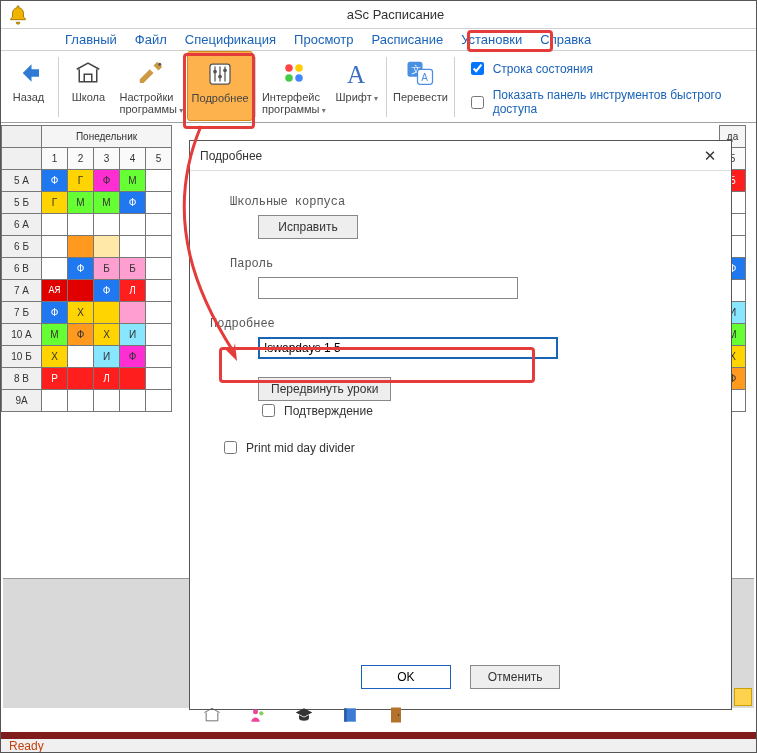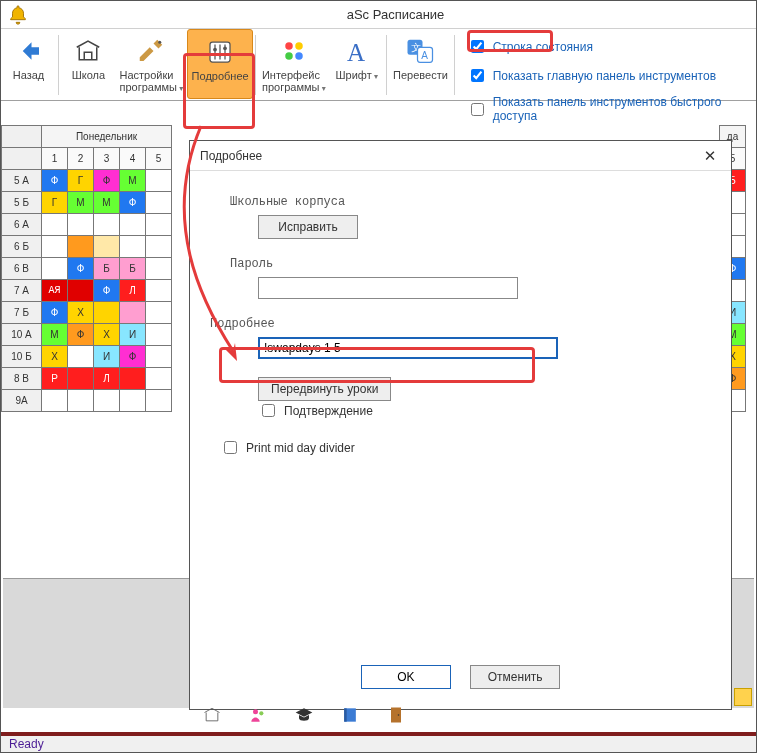--- a/index.html
+++ b/index.html
@@ -65,21 +65,21 @@
   .field-inset { margin-left:28px; }
   .btn { display:inline-block; min-width:100px; padding:4px 12px; border:1px solid #888; background:#eee; text-align:center; font-size:12px; }
   .btn.primary { border:1px solid #1a63b8; background:#fff; color:#000; min-width:80px; }
   input.textbox { width:260px; height:22px; border:1px solid #888; padding:0 4px; font-size:12px; }
   input.textbox.highlight { border:2px solid #1a63b8; width:300px; }
   label.check { display:flex; align-items:center; gap:6px; font-size:12px; }
   .dlg-buttons { position:absolute; left:0; right:0; bottom:20px; text-align:center; }
   .dlg-buttons .btn { min-width:90px; margin:0 8px; }
 
   
-  .status { position:absolute; left:0; right:0; bottom:0; height:20px; background:#f0f0f0; border-top:4px solid #7f1d1d; display:flex; align-items:center; padding:0 8px; font-size:12px; color:#4c1d95; }
+  .status { position:absolute; left:0; right:0; bottom:0; height:20px; background:#f0f0f0; border-top:7px solid #7f1d1d; display:flex; align-items:center; padding:0 8px; font-size:12px; color:#c2410c; }
 
   
   .mini-tb { position:absolute; left:190px; bottom:22px; display:flex; gap:24px; padding:4px 10px; z-index:50; }
   .mini-tb span { width:22px; height:22px; display:flex; align-items:center; justify-content:center; }
 
   
   .hl { position:absolute; border:3px solid #e43b3b; border-radius:4px; pointer-events:none; z-index:40; }
   .hl.tab-install { left:466px; top:29px; width:86px; height:22px; }
   .hl.btn-podrob  { left:182px; top:52px; width:72px; height:76px; }
   .hl.input-cmd   { left:218px; top:346px; width:316px; height:36px; z-index:60; }
@@ -91,20 +91,29 @@
 
   <div class="titlebar">
     <span class="bell">
       <svg viewBox="0 0 24 24">
           <path fill="#f0b400" stroke="#a07000" d="M12 2a1 1 0 0 1 1 1v1.1c3 .5 5 3 5 6v4l2 2v1H4v-1l2-2v-4c0-3 2-5.5 5-6V3a1 1 0 0 1 1-1zM10 20a2 2 0 0 0 4 0z"></path>
         </svg>
     </span>
     <span class="title">aSc Расписание</span>
   </div>
 
+  <div class="tabs">
+    <span class="tab">Главный</span>
+    <span class="tab">Файл</span>
+    <span class="tab">Спецификация</span>
+    <span class="tab">Просмотр</span>
+    <span class="tab">Расписание</span>
+    <span class="tab active">Установки</span>
+    <span class="tab">Справка</span>
+  </div>
 
   <div class="ribbon">
     <div class="rbtn">
       <span class="icon">
           <svg width="30" height="30" viewBox="0 0 24 24">
             <path fill="#2f7bd4" d="M14 5l-7 7 7 7v-4h6v-6h-6z"></path>
           </svg>
         </span>
       <span class="lbl">Назад</span>
     </div>
@@ -172,24 +181,20 @@
         </span>
       <span class="lbl">Перевести</span>
     </div>
     <div class="sep"></div>
     <div class="ribbon-checks">
       <label>
           <input type="checkbox" checked="" style="">
           <span>Строка состояния</span>
         </label>
       <label>
-          <input type="checkbox" checked="" style="">
-          <span>Показать главную панель инструментов</span>
-        </label>
-      <label>
           <input type="checkbox" style="">
           <span>Показать панель инструментов быстрого доступа</span>
         </label>
     </div>
   </div>
 
   <div class="gridzone">
     <div style="display:flex;">
 
       <div id="left-grid-wrap">

